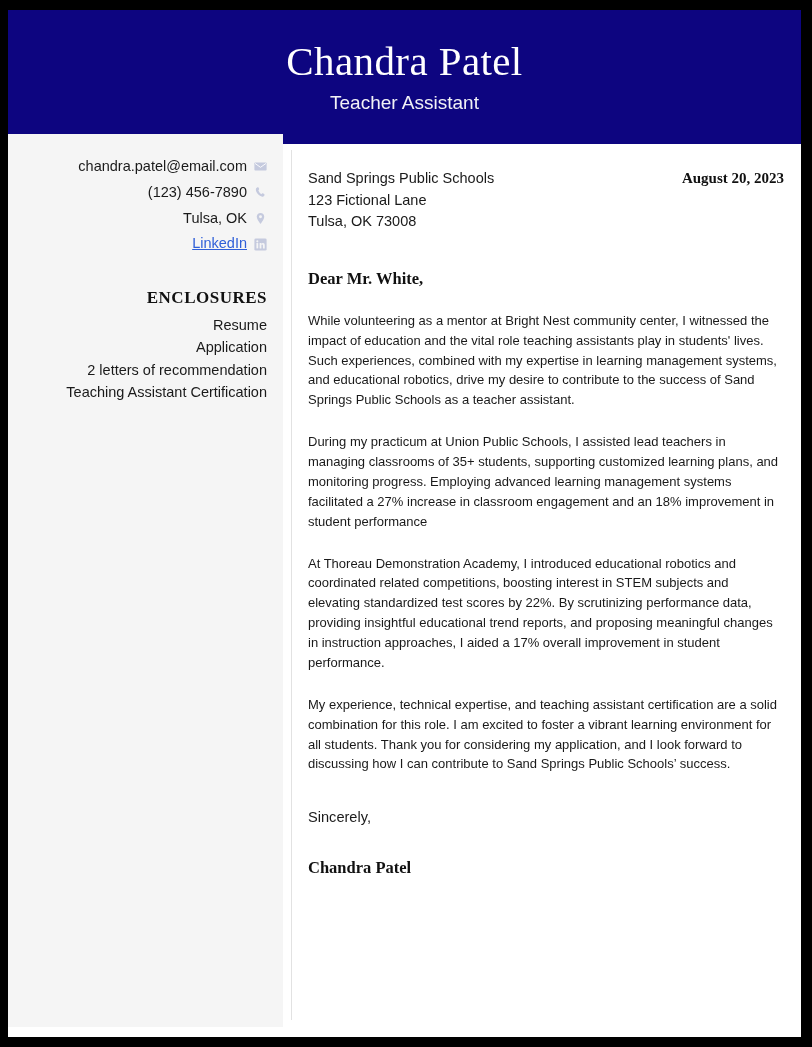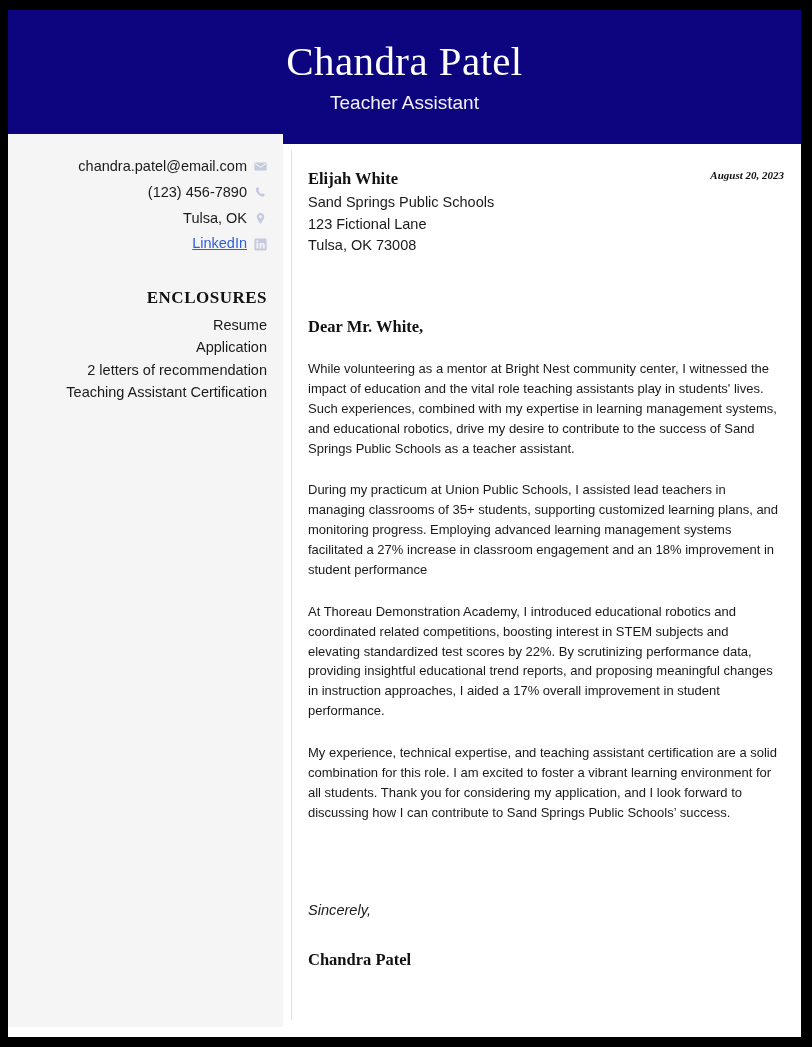--- a/index.html
+++ b/index.html
@@ -170,48 +170,46 @@
     margin-bottom: 2px;
   }
   .recipient-line {
     font-size: 14.5px;
     color: #1a1a1a;
     line-height: 1.49;
   }
   .letter-date {
     font-family: "Liberation Serif", serif;
     font-weight: bold;
-    font-size: 11px;
+    font-size: 15px;
     color: #111111;
     line-height: 1.35;
     white-space: nowrap;
-    font-style: italic;
   }
 
   .salutation {
     font-family: "Liberation Serif", serif;
     font-weight: bold;
     font-size: 16.5px;
     color: #111111;
-    margin-top: 60px;
+    margin-top: 36px;
     margin-bottom: 0;
   }
   .body-paragraph {
     font-size: 13px;
     color: #1a1a1a;
     line-height: 1.53;
     margin-top: 22px;
     text-align: left;
   }
   .closing {
     font-size: 14.6px;
     color: #1a1a1a;
     line-height: 1.53;
-    margin-top: 76px;
-    font-style: italic;
+    margin-top: 32px;
   }
   .signature {
     font-family: "Liberation Serif", serif;
     font-weight: bold;
     font-size: 16.5px;
     color: #111111;
     margin-top: 29px;
   }
 </style>
 </head>
@@ -281,21 +279,20 @@
       </div>
 
     </div>
 
     <div class="sidebar-divider"></div>
 
     <div class="main">
 
       <div class="recipient-row">
         <div class="recipient-block">
-          <div class="recipient-name">Elijah White</div>
           <div class="recipient-line">Sand Springs Public Schools</div>
           <div class="recipient-line">123 Fictional Lane</div>
           <div class="recipient-line">Tulsa, OK 73008</div>
         </div>
         <div class="letter-date">August 20, 2023</div>
       </div>
 
       <div class="salutation">Dear Mr. White,</div>
 
       <div class="body-paragraph">While volunteering as a mentor at Bright Nest community center, I witnessed the impact of education and the vital role teaching assistants play in students' lives. Such experiences, combined with my expertise in learning management systems, and educational robotics, drive my desire to contribute to the success of Sand Springs Public Schools as a teacher assistant.</div>

